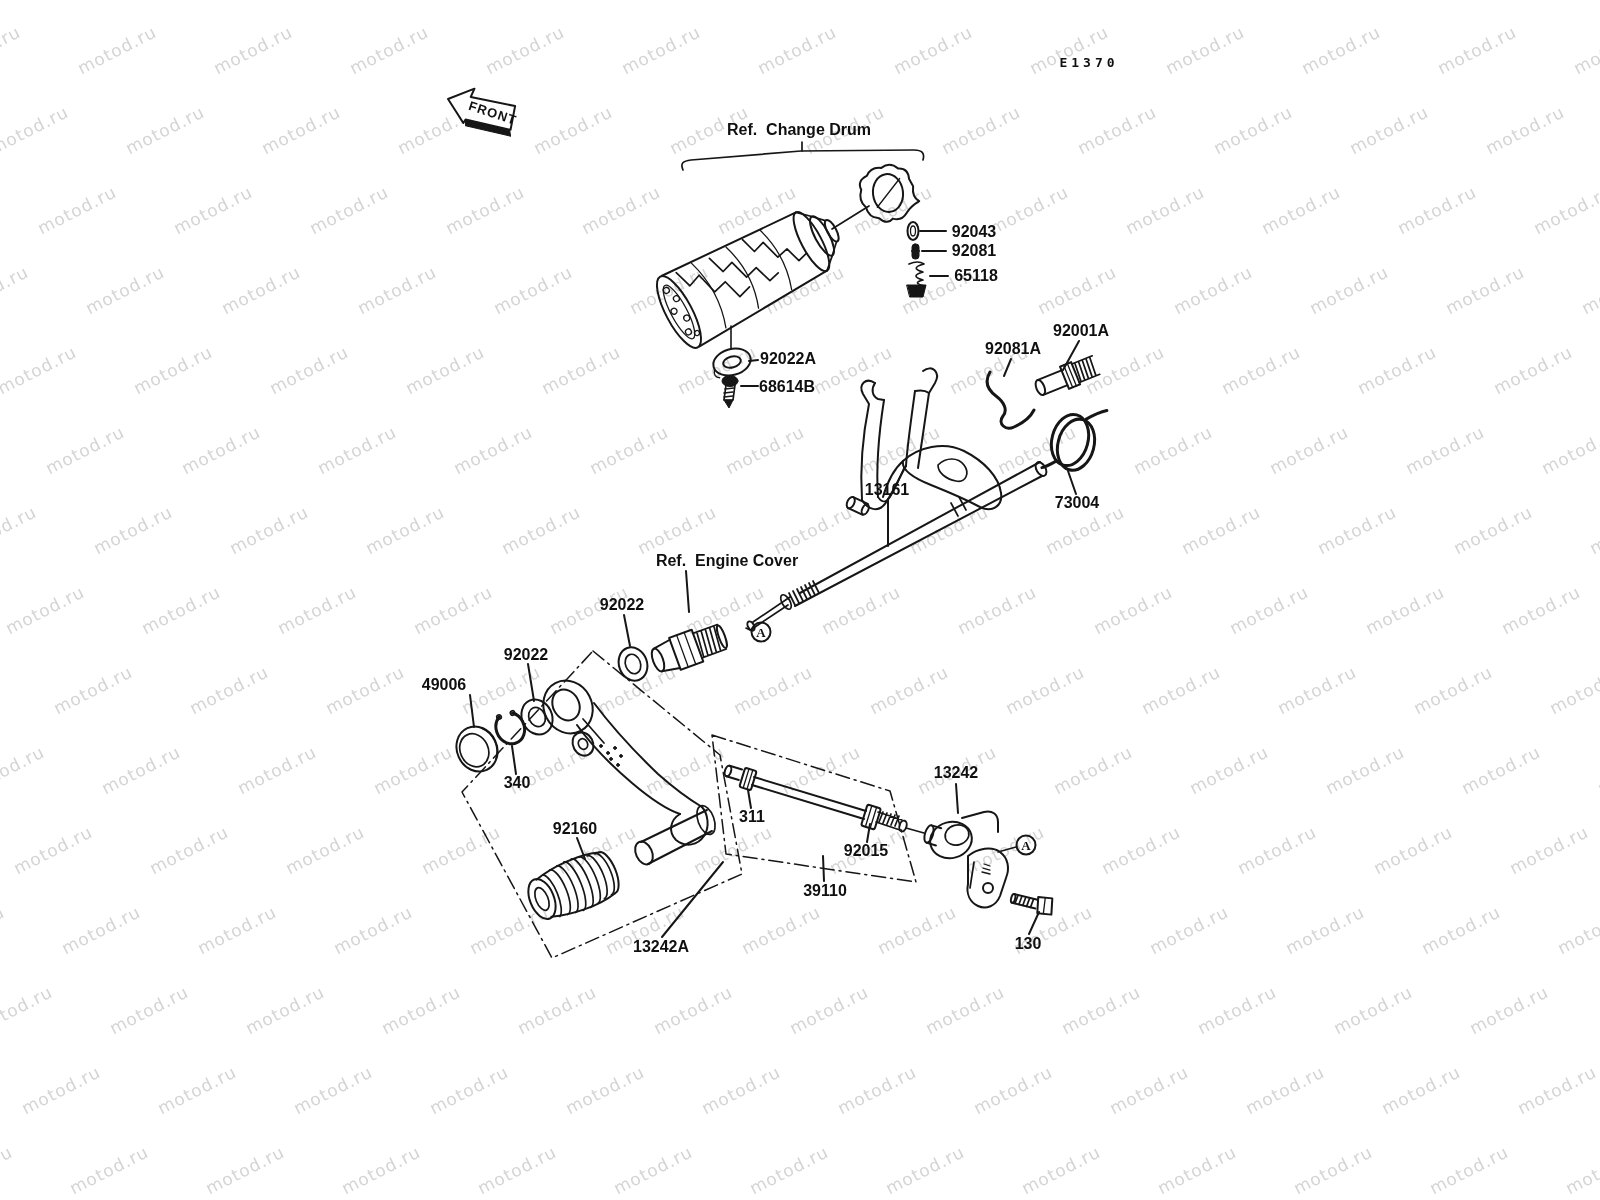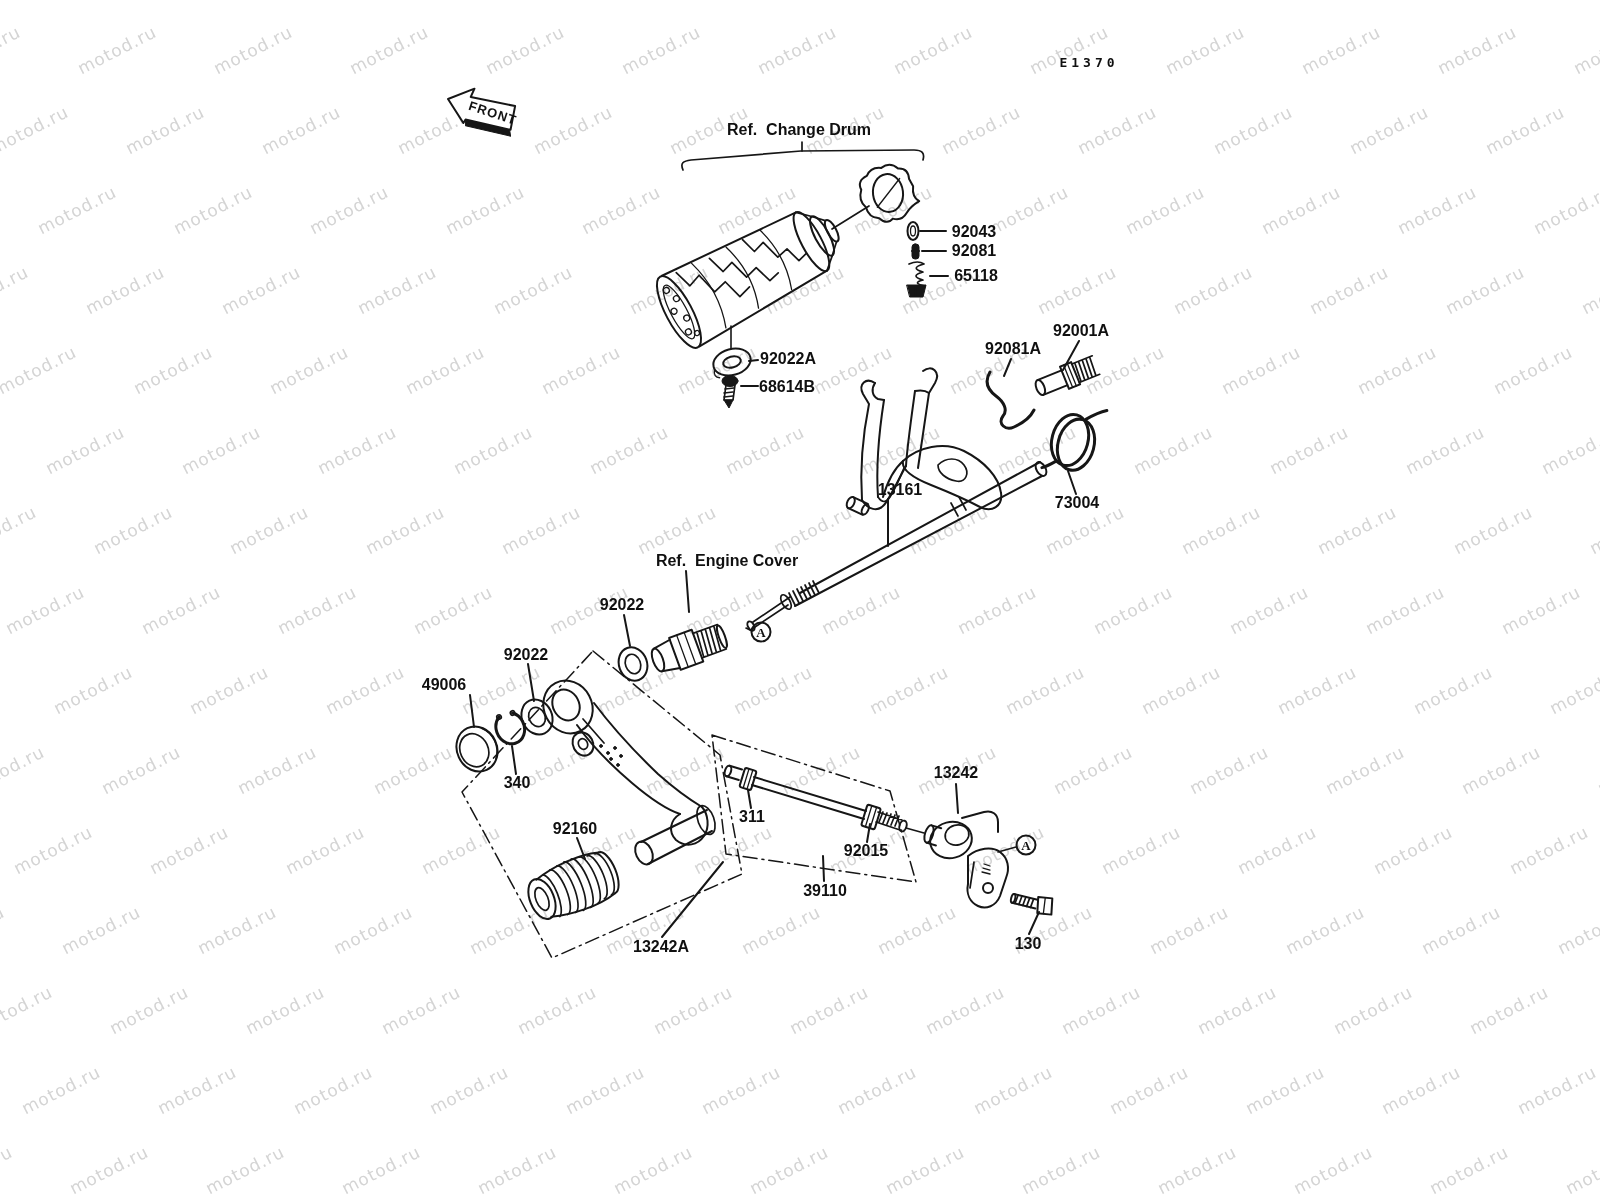--- a/index.html
+++ b/index.html
@@ -502,21 +502,21 @@
 
   <span class="part-label code" style="left: 1089px; top: 62px;">E1370</span>
       <span class="part-label" style="left: 799px; top: 130px;">Ref.  Change Drum</span>
       <span class="part-label" style="left: 974px; top: 232px;">92043</span>
       <span class="part-label" style="left: 974px; top: 251px;">92081</span>
       <span class="part-label" style="left: 976px; top: 276px;">65118</span>
       <span class="part-label" style="left: 788px; top: 359px;">92022A</span>
       <span class="part-label" style="left: 787px; top: 387px;">68614B</span>
       <span class="part-label" style="left: 1013px; top: 349px;">92081A</span>
       <span class="part-label" style="left: 1081px; top: 331px;">92001A</span>
-      <span class="part-label" style="left: 887px; top: 490px; margin-left: 13px;">13161</span>
+      <span class="part-label" style="left: 887px; top: 490px;">13161</span>
       <span class="part-label" style="left: 1077px; top: 503px;">73004</span>
       <span class="part-label" style="left: 727px; top: 561px;">Ref.  Engine Cover</span>
       <span class="part-label" style="left: 622px; top: 605px;">92022</span>
       <span class="part-label" style="left: 526px; top: 655px;">92022</span>
       <span class="part-label" style="left: 444px; top: 685px;">49006</span>
       <span class="part-label" style="left: 517px; top: 783px;">340</span>
       <span class="part-label" style="left: 575px; top: 829px;">92160</span>
       <span class="part-label" style="left: 661px; top: 947px;">13242A</span>
       <span class="part-label" style="left: 752px; top: 817px;">311</span>
       <span class="part-label" style="left: 866px; top: 851px;">92015</span>

